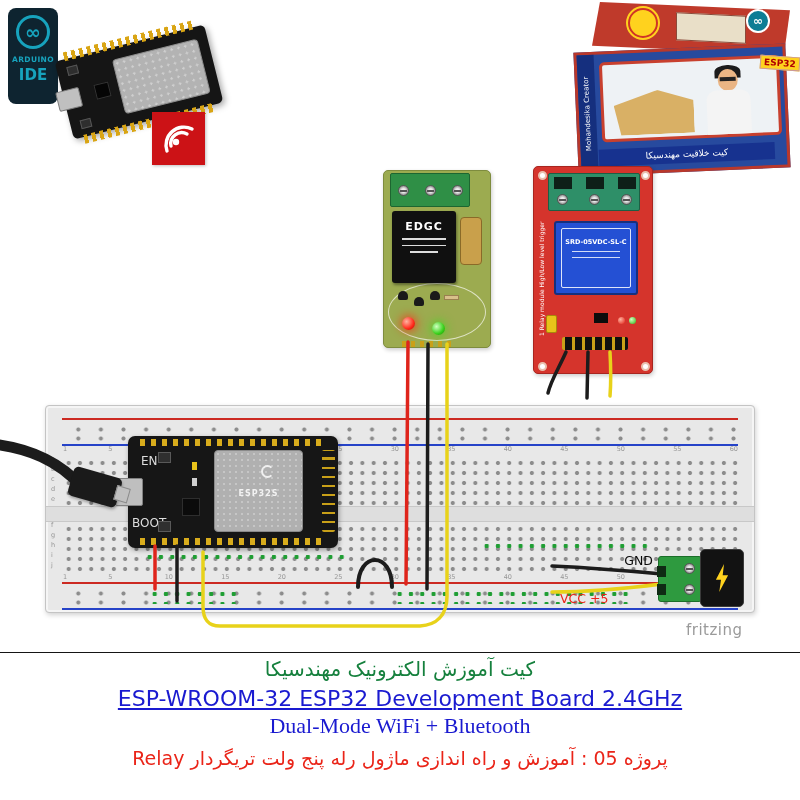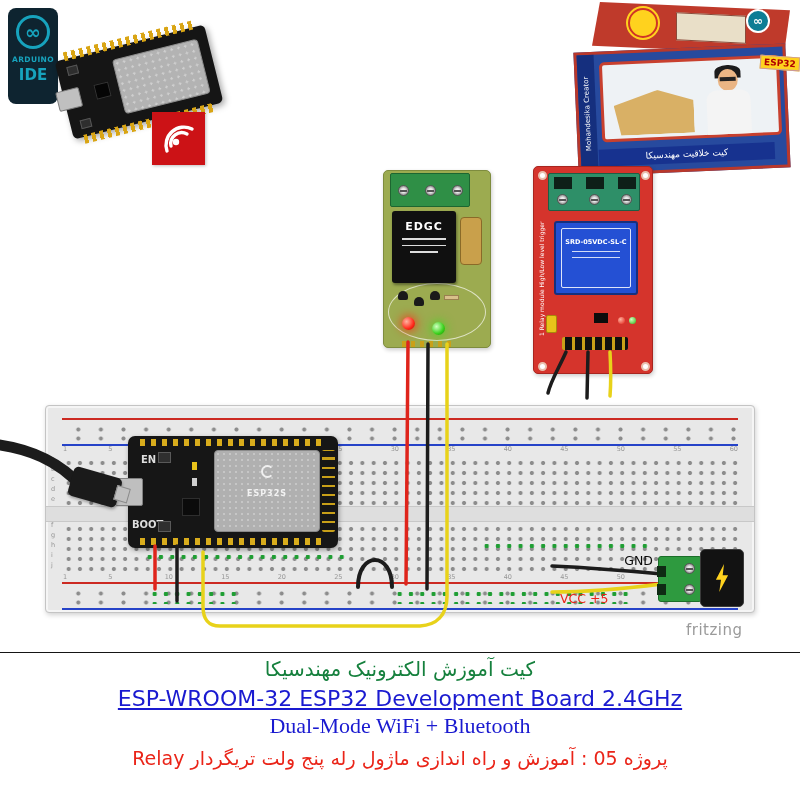--- a/index.html
+++ b/index.html
@@ -96,26 +96,26 @@
   #bb-num-top span,#bb-num-bottom span{position:absolute;font-size:6.5px;color:#969696;}
   #bb-letters span{position:absolute;left:5px;font-size:6.5px;color:#969696;}
 
   
   #esp-module{left:128px;top:436px;width:210px;height:112px;background:#161616;border-radius:7px;box-shadow:1px 2px 5px rgba(0,0,0,.35);}
   #esp-module .pins{position:absolute;left:12px;right:12px;height:7px;background:repeating-linear-gradient(90deg,#d8ac1c 0 5px,rgba(0,0,0,0) 5px 11px);}
   #esp-module .pt{top:3px;} #esp-module .pb{bottom:3px;}
   #esp-module .usb{position:absolute;left:-13px;top:42px;width:28px;height:28px;background:#bfbfbf;border:1px solid #828282;border-radius:2px;}
   #esp-module .btn{position:absolute;left:30px;width:13px;height:11px;background:#2f2f2f;border:1px solid #595959;}
   #esp-module .ben{top:16px;} #esp-module .bboot{bottom:16px;}
-  #esp-module .blabel{position:absolute;color:#ddd;font-size:10px;font-weight:bold;}
+  #esp-module .blabel{position:absolute;color:#ddd;font-size:12px;font-weight:normal;}
   #esp-module .len{left:13px;top:18px;} #esp-module .lboot{left:4px;bottom:18px;}
   #esp-module .ld1{position:absolute;left:64px;top:26px;width:5px;height:8px;background:#e8c21a;}
   #esp-module .ld2{position:absolute;left:64px;top:42px;width:5px;height:8px;background:#d0d0d0;}
   #esp-module .chip{position:absolute;left:54px;top:62px;width:18px;height:18px;background:#0b0b0b;border:1px solid #2e2e2e;}
-  #esp-module .shield{position:absolute;left:86px;top:14px;width:106px;height:82px;background:#b0b0b0;border:1px solid #8a8a8a;border-radius:4px;background-image:radial-gradient(circle,#c6c6c6 1px,rgba(0,0,0,0) 1.3px);background-size:6px 6px;}
+  #esp-module .shield{position:absolute;left:86px;top:14px;width:89px;height:82px;background:#b0b0b0;border:1px solid #8a8a8a;border-radius:4px;background-image:radial-gradient(circle,#c6c6c6 1px,rgba(0,0,0,0) 1.3px);background-size:6px 6px;}
   #esp-module .slogo{position:absolute;left:46px;top:14px;width:13px;height:13px;border:2px solid #f0f0f0;border-radius:50%;border-right-color:transparent;}
   #esp-module .slabel{position:absolute;left:0;right:0;top:38px;text-align:center;color:#f2f2f2;font-size:8px;font-weight:bold;letter-spacing:1px;}
   #esp-module .antenna{position:absolute;right:3px;top:14px;width:13px;height:82px;background:repeating-linear-gradient(0deg,#c9a018 0 2.5px,#161616 2.5px 9px);border-radius:2px;}
 
   
   #usb-plug{left:70px;top:472px;width:50px;height:30px;background:#1a1a1a;border-radius:5px;transform:rotate(16deg);box-shadow:1px 2px 3px rgba(0,0,0,.3);}
   #usb-plug .tip{position:absolute;right:-10px;top:7px;width:14px;height:15px;background:#c0c0c0;border:1px solid #8a8a8a;}
   #power-terminal{left:658px;top:556px;width:44px;height:46px;background:#2e9a3f;border:1px solid #1b6e29;border-radius:3px;}
   #power-terminal .port{position:absolute;left:-2px;width:9px;height:11px;background:#0f2a14;}
   #power-plug{left:700px;top:549px;width:44px;height:58px;background:#121212;border:1px solid #3a3a3a;border-radius:5px;display:flex;align-items:center;justify-content:center;}

